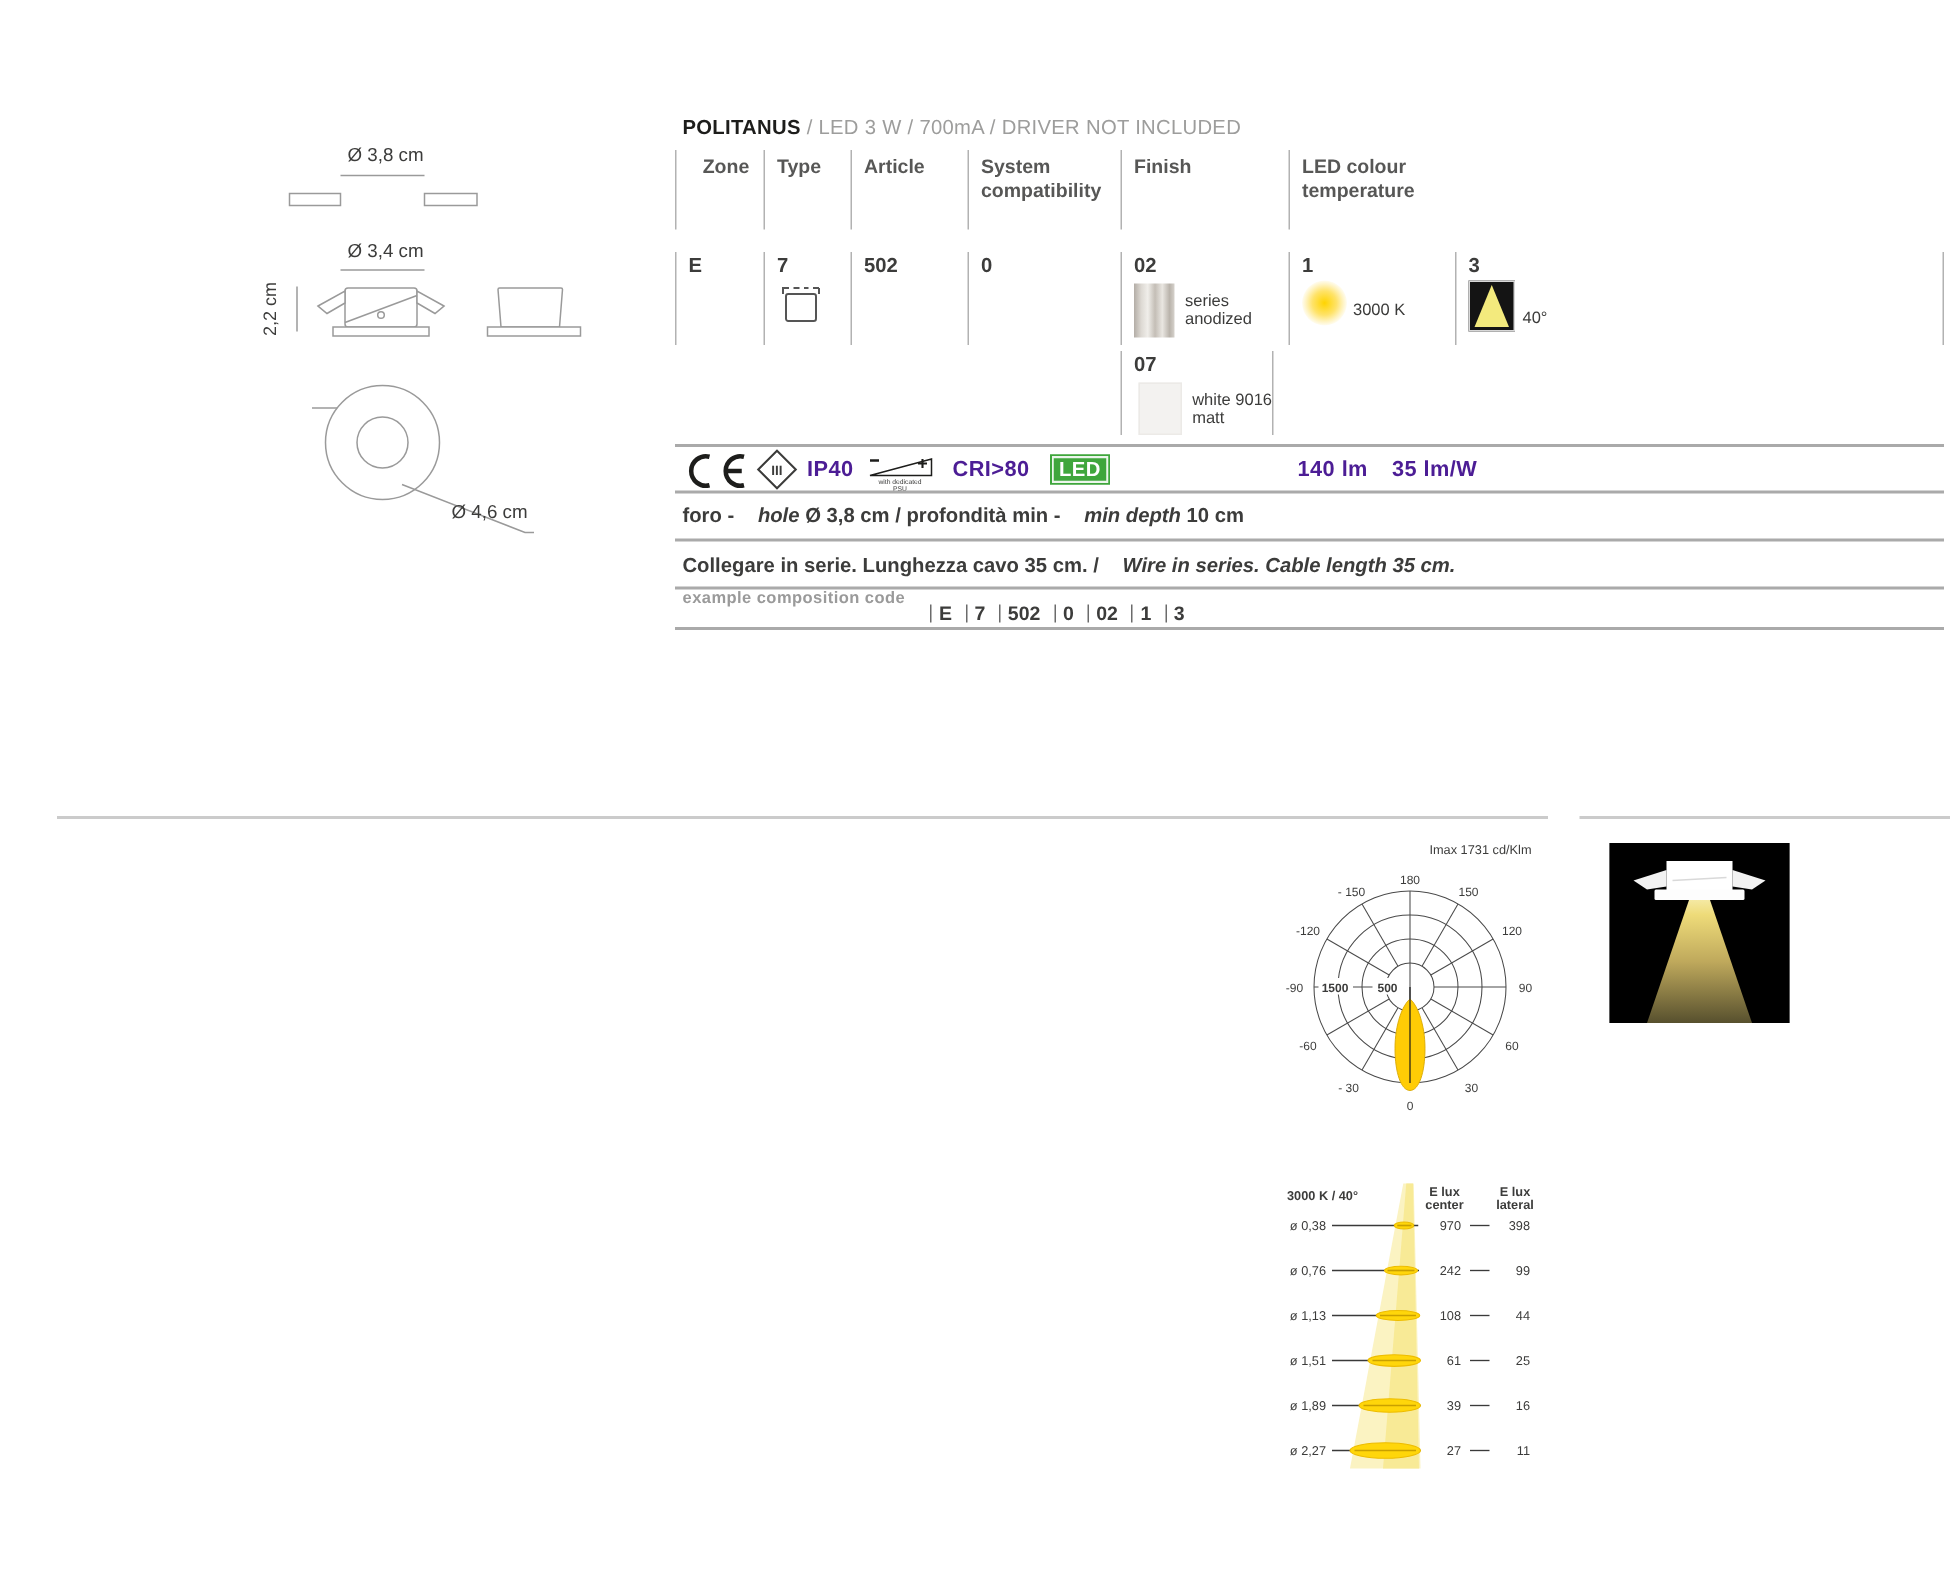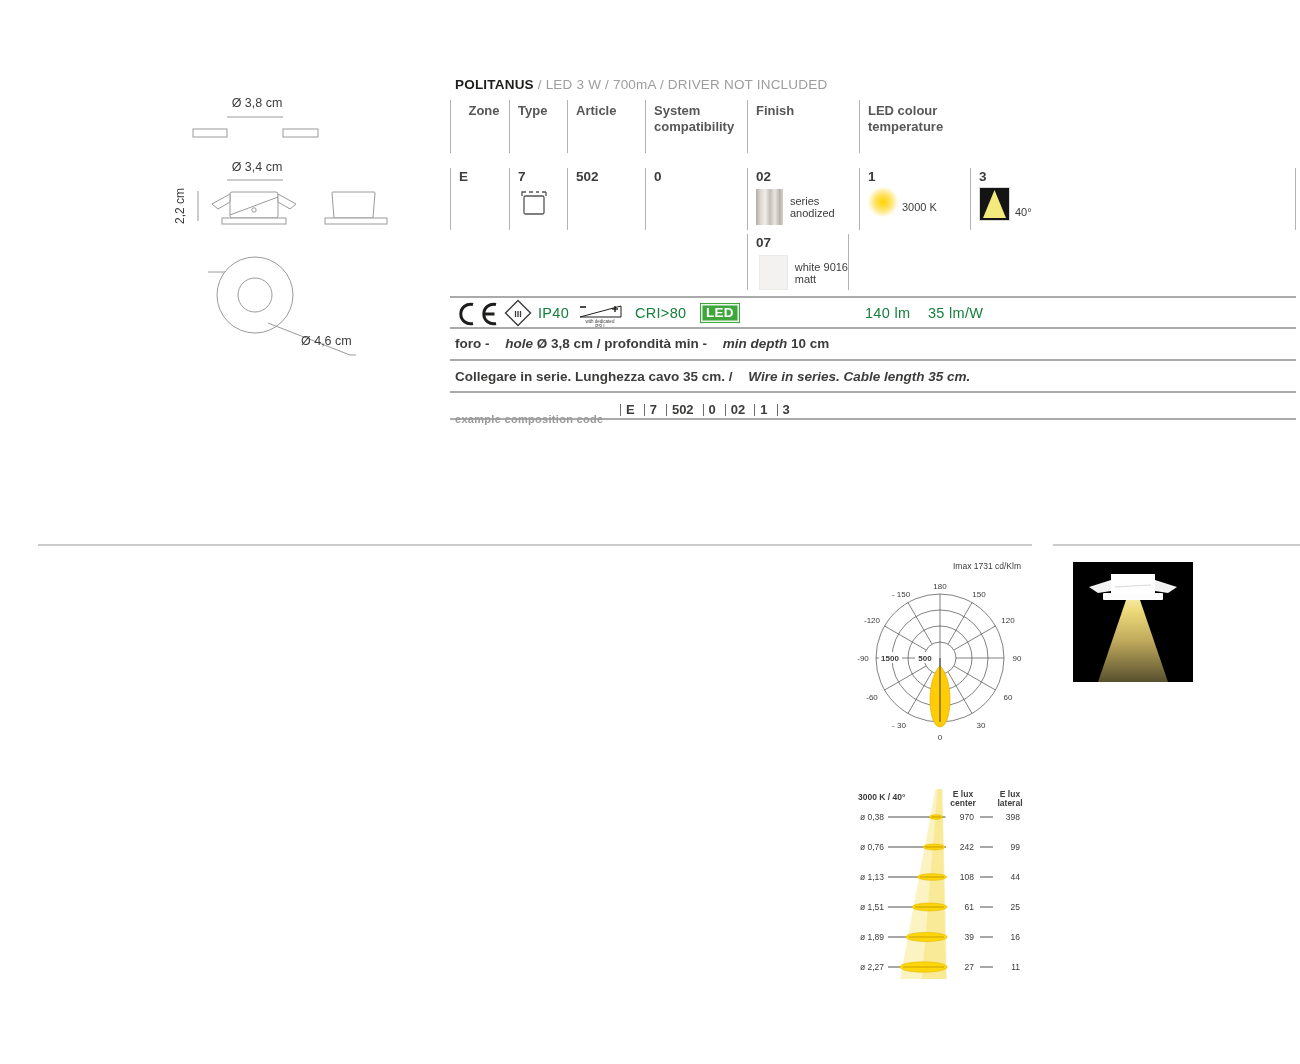--- a/index.html
+++ b/index.html
@@ -29,21 +29,21 @@
   .beam-sq{width:31px;height:34px;background:#141414;border:1px solid #d8d8d8;box-sizing:border-box;}
 
   
   .spec-wrap{left:450px;top:296px;width:846px;}
   .srow{position:relative;border-top:2px solid #aaaaaa;box-sizing:border-box;}
   .srow:last-child{border-bottom:2px solid #aaaaaa;}
   .row-icons{height:31px;}
   .row-text{height:32px;font-size:13.5px;font-weight:bold;color:#3c3c3b;}
   .row-text .it{font-style:italic;margin-left:12px;}
   .row-comp{height:29px;}
-  .ip{font-size:14.5px;font-weight:normal;color:#15803d;letter-spacing:.3px;}
+  .ip{font-size:14.5px;font-weight:bold;color:#4c1d95;letter-spacing:.3px;}
   .ledbadge{display:inline-block;background:#3fa63c;color:#fff;font-weight:bold;font-size:13.5px;
             padding:1px 5px 2px 5px;box-shadow:inset 0 0 0 1.5px rgba(255,255,255,.9);
             border:1px solid #3fa63c;letter-spacing:.3px;}
   .comp-label{font-size:11px;font-weight:bold;color:#9a9a9a;letter-spacing:.3px;}
   .comp-codes span{display:inline-block;border-left:1px solid #6b6b6b;padding:0 0 0 5px;margin-right:9px;
                    font-weight:bold;font-size:13px;color:#3c3c3b;line-height:12px;}
 
   .divider{height:2px;background:#cbcbcb;top:544px;}
 
   .photo{left:1073px;top:562px;width:120px;height:120px;background:#000;}
@@ -187,21 +187,21 @@
 
     <div class="srow row-text" style="padding:7px 0 0 5px;">
       <span>foro - </span><span class="it">hole</span><span> Ø 3,8 cm  /  profondità min - </span><span class="it">min depth</span><span> 10 cm</span>
     </div>
 
     <div class="srow row-text" style="padding:8px 0 0 5px;">
       <span>Collegare in serie. Lunghezza cavo 35 cm. / </span><span class="it">Wire in series. Cable length 35 cm.</span>
     </div>
 
     <div class="srow row-comp">
-      <span class="abs comp-label" style="left:5px;top:20px;">example composition code</span>
+      <span class="abs comp-label" style="left:5px;top:0;">example composition code</span>
       <div class="abs comp-codes" style="left:170px;top:7px;">
         <span>E</span><span>7</span><span>502</span><span>0</span><span>02</span><span>1</span><span>3</span>
       </div>
     </div>
   </div>
 
   <div class="abs divider" style="left:38px;width:994px;"></div>
   <div class="abs divider" style="left:1053px;width:247px;"></div>
 
   <svg class="abs" style="left:853px;top:556px;" width="175" height="190" viewBox="0 0 175 190">

